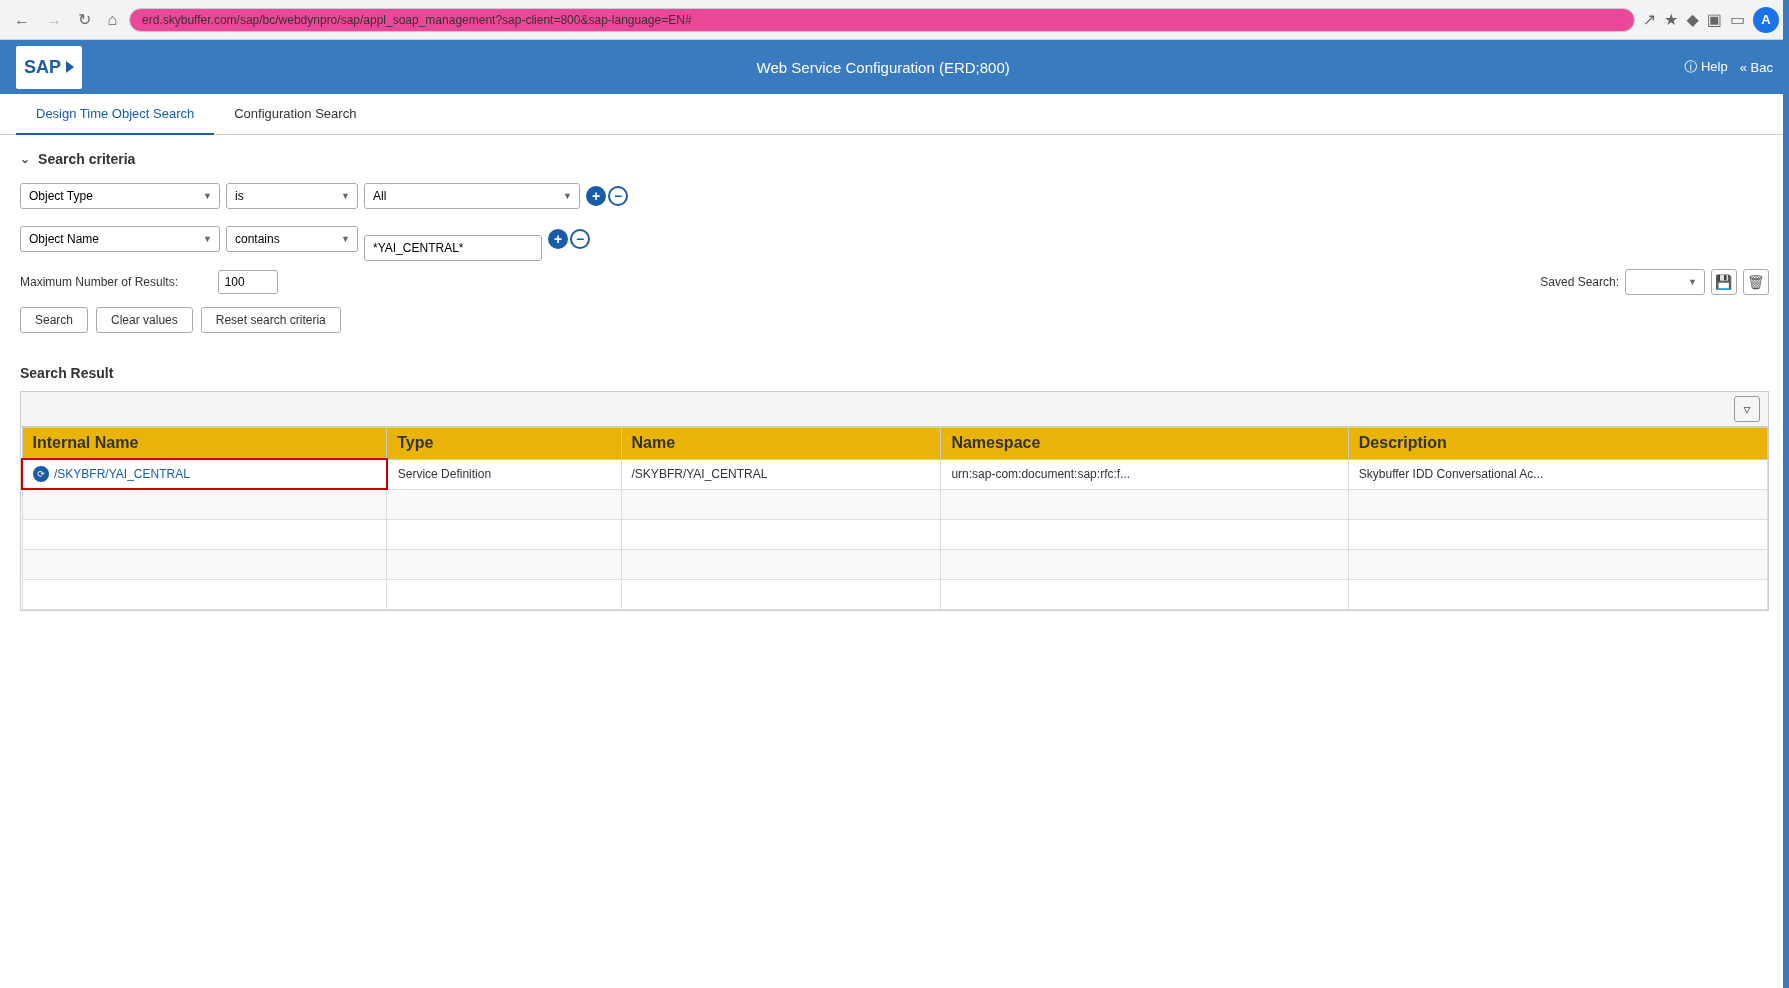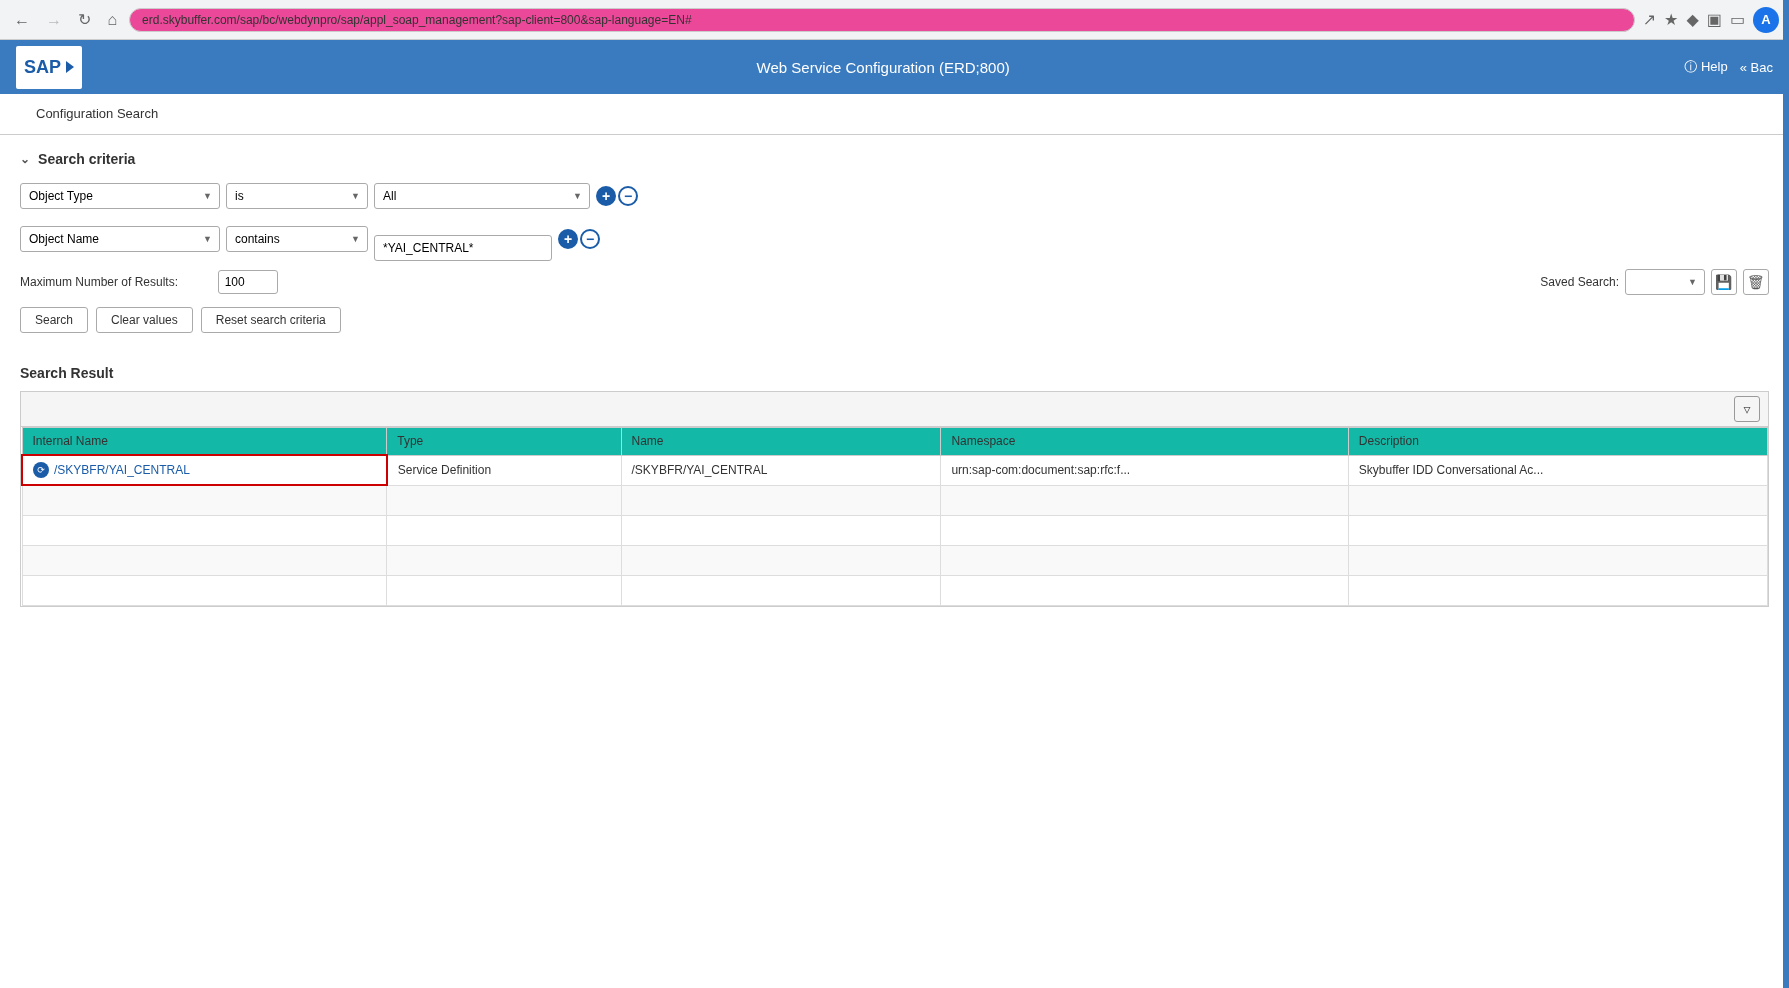--- a/index.html
+++ b/index.html
@@ -170,21 +170,21 @@
       content: '▼';
       position: absolute;
       right: 8px;
       top: 50%;
       transform: translateY(-50%);
       font-size: 9px;
       color: #666;
       pointer-events: none;
     }
     .select-wide { width: 200px; }
-    .select-medium { width: 142px; }
+    .select-medium { width: 132px; }
     .select-value { width: 216px; }
 
     .text-input {
       border: 1px solid #aaa;
       border-radius: 3px;
       padding: 5px 8px;
       font-size: 12px;
       width: 178px;
       margin-top: 18px;
     }
@@ -298,25 +298,25 @@
       font-size: 14px;
       color: #555;
     }
 
     table {
       width: 100%;
       border-collapse: collapse;
       background: #fff;
     }
     th {
-      background: #14b8a6;
+      background: #eab308;
       border: 1px solid #ccc;
       padding: 6px 10px;
-      font-size: 12px;
-      font-weight: normal;
+      font-size: 16px;
+      font-weight: bold;
       text-align: left;
       color: #333;
     }
     td {
       border: 1px solid #ddd;
       padding: 6px 10px;
       font-size: 12px;
       color: #333;
       height: 30px;
     }
@@ -385,20 +385,21 @@
       <span>Help</span>
     </a>
     <a href="#">
       <span>«</span>
       <span>Bac</span>
     </a>
   </div>
 </div>
 
 <div class="tab-bar">
+  <div class="tab active">Design Time Object Search</div>
   <div class="tab">Configuration Search</div>
 </div>
 
 <div class="main-content">
 
   <div class="section-header">
     <span class="collapse-icon">⌄</span>
     <span>Search criteria</span>
   </div>
 

